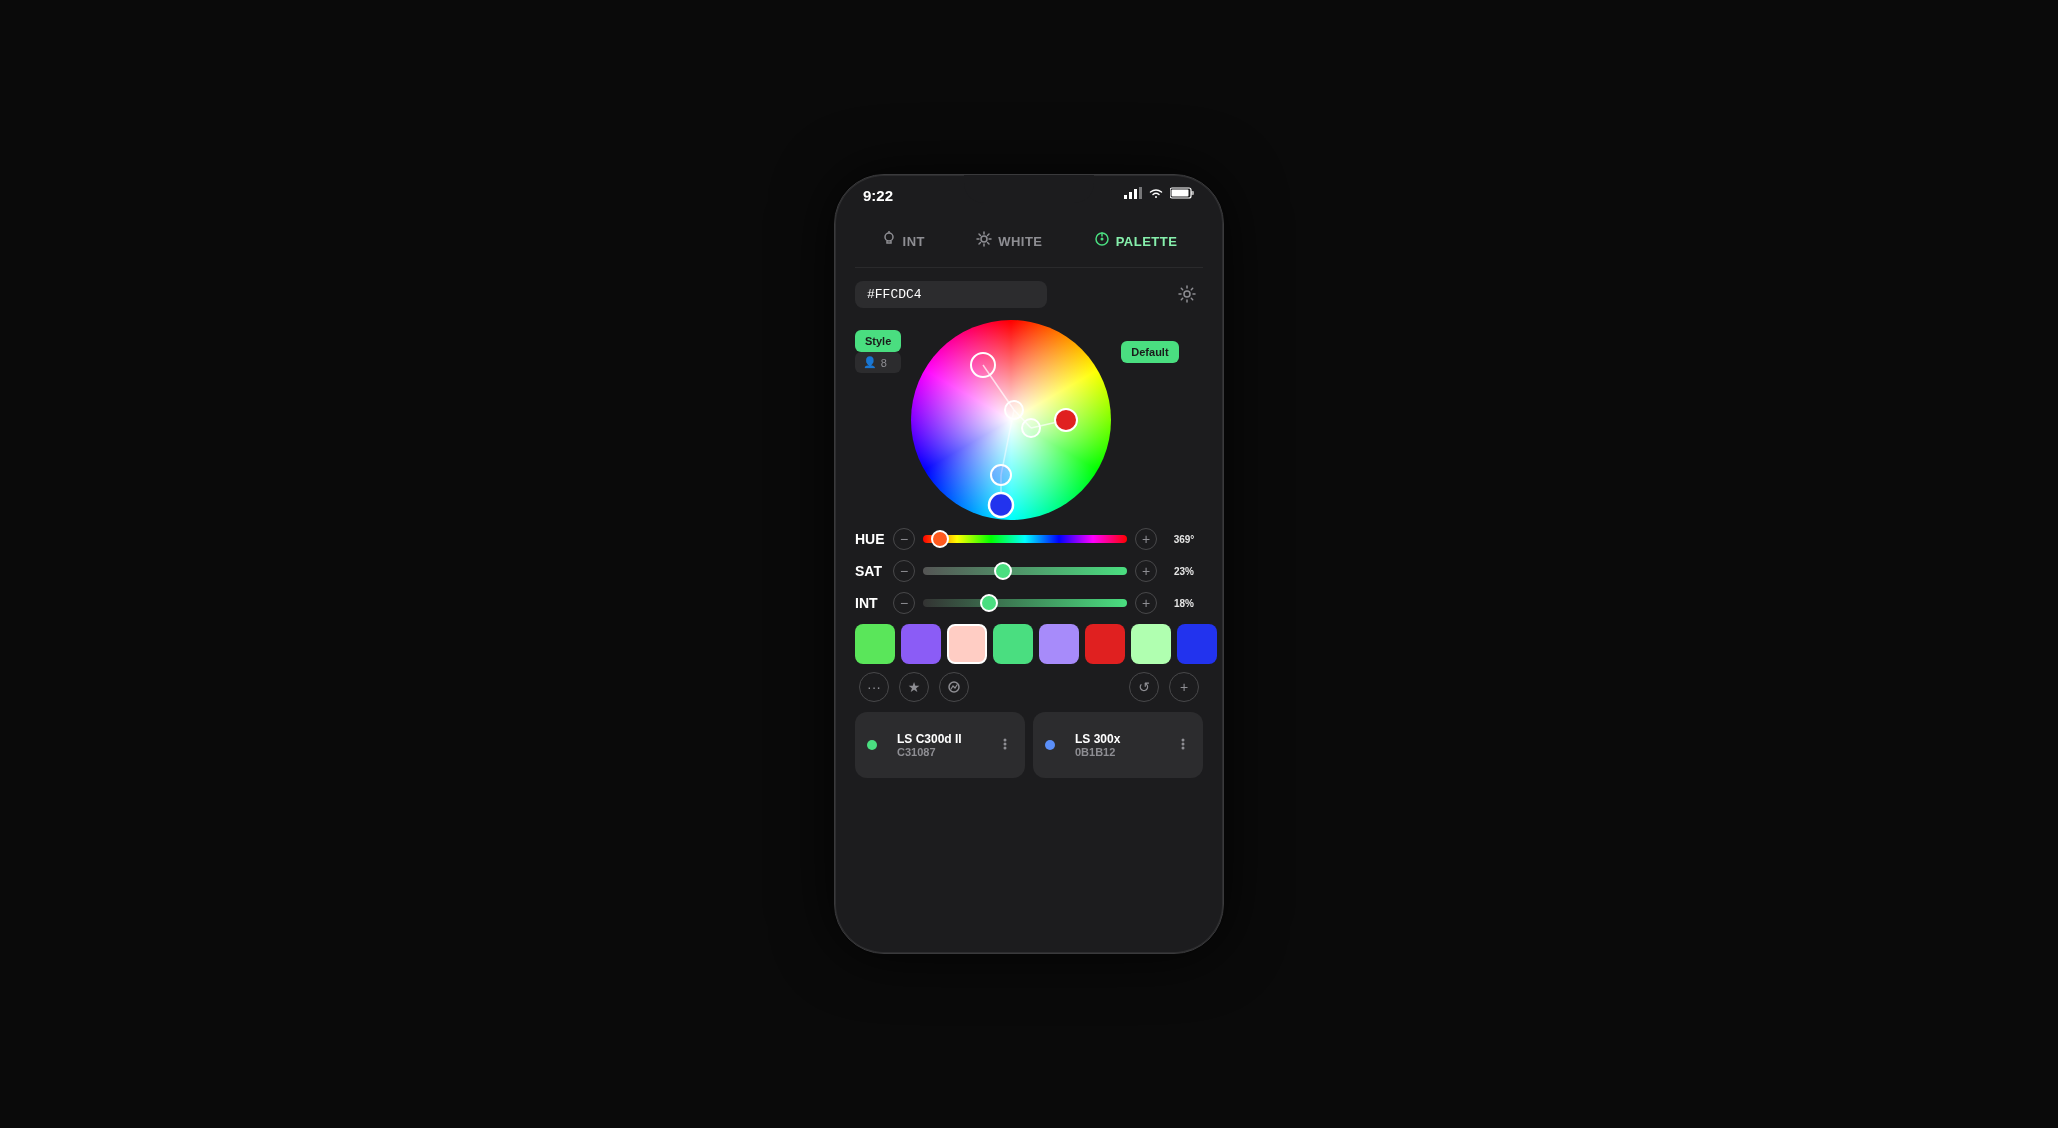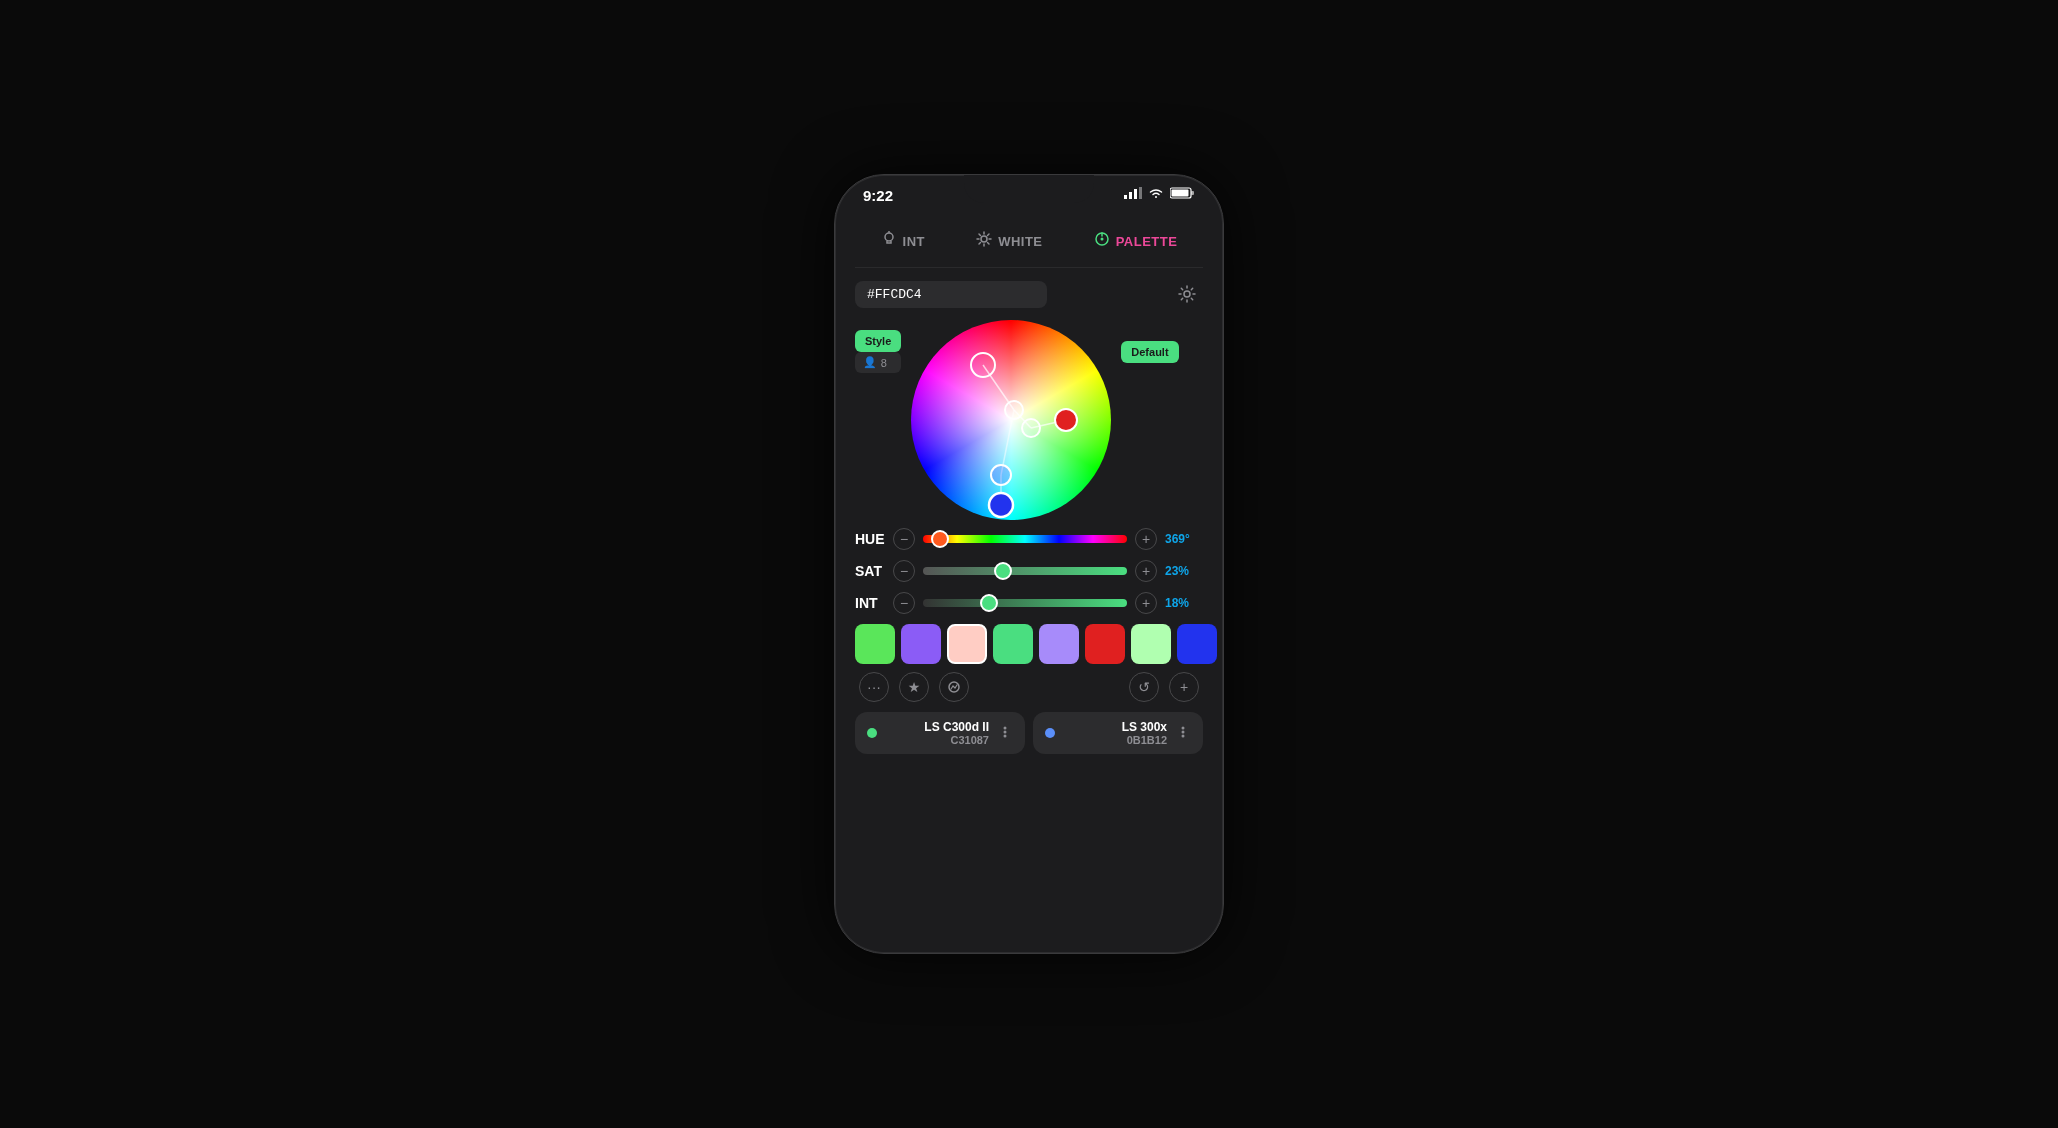--- a/index.html
+++ b/index.html
@@ -240,25 +240,25 @@
       background: #4ade80;
       left: 35%;
     }
 
     .int-thumb {
       background: #4ade80;
       left: 28%;
     }
 
     .slider-value {
-      font-size: 12px;
+      font-size: 10px;
       font-weight: 600;
-      color: #0ea5e9;
+      color: #e5e5e5;
       width: 38px;
-      text-align: left;
+      text-align: center;
       flex-shrink: 0;
     }
 
     
     .palette-section {
       margin-top: 8px;
     }
 
     .swatches-row {
       display: flex;
@@ -302,25 +302,24 @@
     .devices-section {
       display: flex;
       gap: 8px;
       margin-top: 10px;
     }
 
     .device-card {
       flex: 1;
       background: #2c2c2e;
       border-radius: 12px;
-      padding: 8px 12px;
-      display: flex;
-      align-items: center;
-      gap: 8px;
-      text-align: right;
+      padding: 20px 12px;
+      display: flex;
+      align-items: center;
+      gap: 20px;
     }
 
     .device-dot {
       width: 10px;
       height: 10px;
       border-radius: 50%;
       flex-shrink: 0;
     }
 
     .device-dot.green {
@@ -464,21 +463,21 @@
         <span class="tab-label">WHITE</span>
       </div>
       <div class="tab-item palette-tab">
         <span class="tab-icon">
           <svg width="16" height="16" viewBox="0 0 16 16">
             <circle cx="8" cy="8" r="6" stroke="#4ade80" stroke-width="1.5" fill="none"></circle>
             <circle cx="8" cy="8" r="1.5" fill="#4ade80"></circle>
             <line x1="8" y1="2" x2="8" y2="5" stroke="#4ade80" stroke-width="1.5" stroke-linecap="round"></line>
           </svg>
         </span>
-        <span class="tab-label" style="color:#ec4899">PALETTE</span>
+        <span class="tab-label" style="color:#86efac">PALETTE</span>
       </div>
     </div>
 
     <div class="hex-row">
       <input type="text" class="hex-input" value="#FFCDC4" style="">
       <div class="settings-btn">
         <svg width="20" height="20" viewBox="0 0 20 20">
           <circle cx="10" cy="10" r="3" stroke="#8e8e93" stroke-width="1.5" fill="none"></circle>
           <path d="M10 2 L10 4 M10 16 L10 18 M2 10 L4 10 M16 10 L18 10 M4.3 4.3 L5.7 5.7 M14.3 14.3 L15.7 15.7 M15.7 4.3 L14.3 5.7 M5.7 14.3 L4.3 15.7" stroke="#8e8e93" stroke-width="1.5" stroke-linecap="round"></path>
         </svg>

